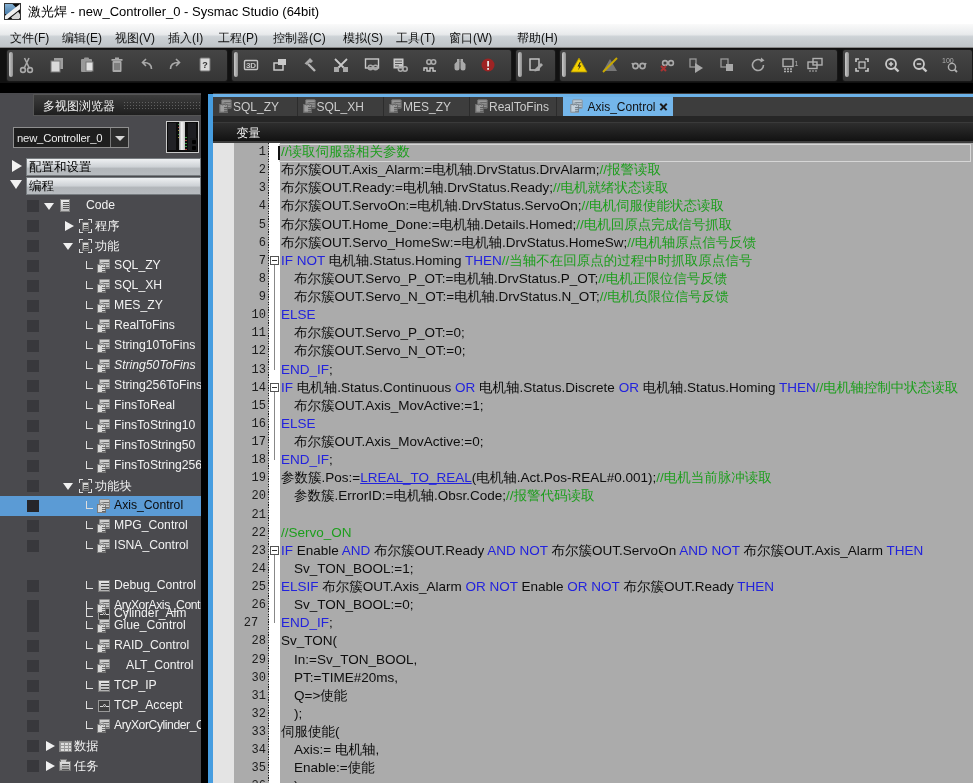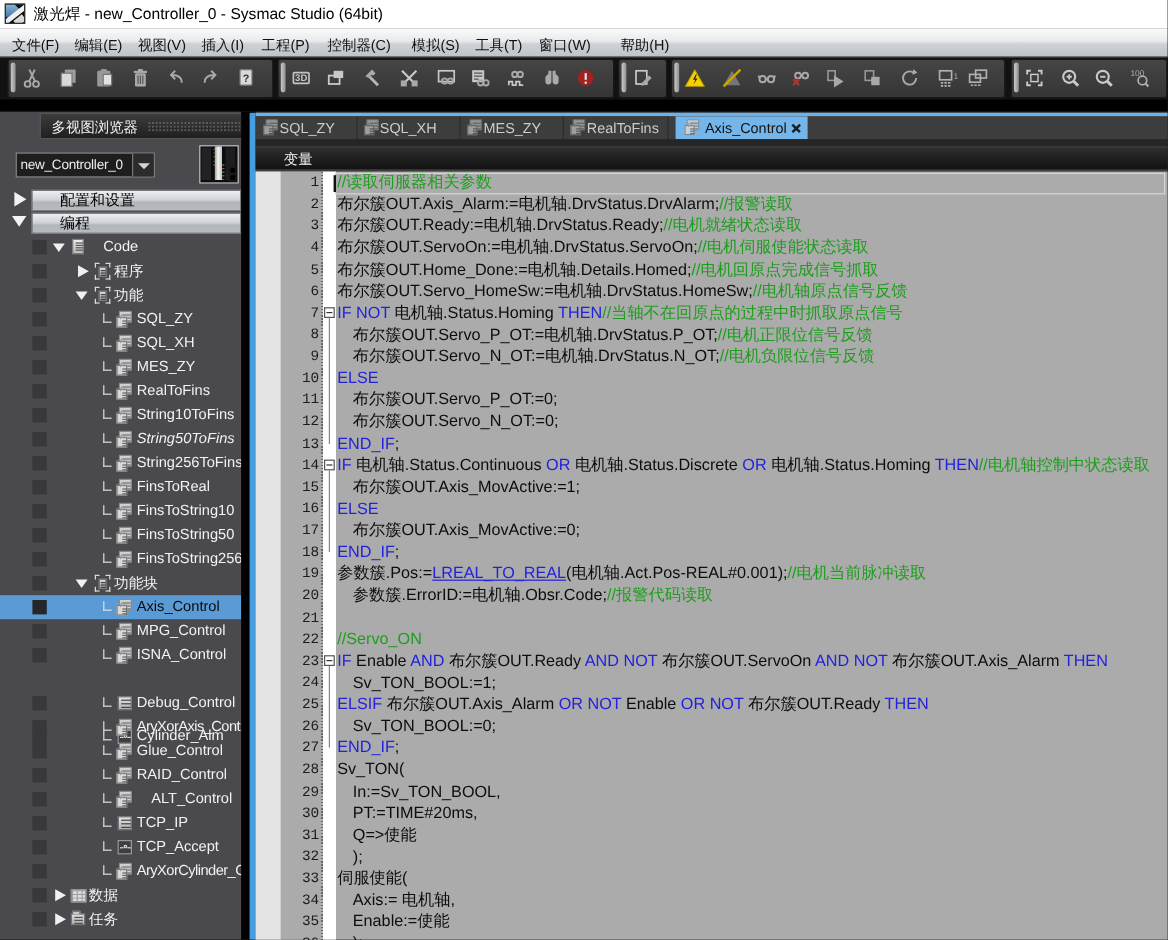--- a/index.html
+++ b/index.html
@@ -49,21 +49,21 @@
 #plcimg .bar{position:absolute;top:0;left:12px;width:5.5px;height:28px;background:linear-gradient(90deg,#9a9a9a,#f4f4f4 45%,#c4c4c4);}
 #plcimg .led{position:absolute;top:2px;left:10.5px;width:1.5px;height:1.2px;background:#3a9a42;box-shadow:0 3px 0 #a84840,0 6px 0 #988a38,0 10px 0 #3a9a42,0 13px 0 #988a38;}
 #plcimg .led2{position:absolute;top:15px;left:18px;width:1.5px;height:1.2px;background:#3a9a42;box-shadow:0 3px 0 #a84840,0 6px 0 #3a9a42,0 9px 0 #3a9a42,0 12px 0 #a84840;}
 #plcimg .right{position:absolute;top:1px;left:21px;width:8px;height:27px;background:#1e1e22;}
 #plcimg .rsq{position:absolute;bottom:1px;right:1px;width:7px;height:13px;background:#1a1a1c;}
 #plcimg .rsq:before{content:"";position:absolute;top:1.5px;left:1.5px;width:4px;height:4px;background:#000;border-radius:1px;box-shadow:0 6px 0 #000;}
 
 .secbar{position:absolute;left:26px;width:175px;height:18px;
   background:linear-gradient(#eef0f2,#ced2d6 48%,#b2b6ba 60%,#b7bbbf 100%);
   border:1px solid #777c80;font-size:12.5px;color:#000;}
-.secbar span{position:absolute;top:0.5px;left:23px;font-family:Liberation Mono, monospace;}
+.secbar span{position:absolute;top:0.5px;left:2px;font-family:Liberation Mono, monospace;}
 .tri-r{position:absolute;width:0;height:0;border-top:6px solid transparent;border-bottom:6px solid transparent;border-left:10px solid #f2f2f2;}
 .tri-d{position:absolute;width:0;height:0;border-left:6px solid transparent;border-right:6px solid transparent;border-top:9px solid #f2f2f2;}
 
 
 #tree{position:absolute;top:103px;left:0;width:201px;}
 .trow{position:absolute;left:0;width:207px;height:20px;font-size:12.2px;color:#f2f2f2;overflow:hidden;}
 .trow.sel{background:#5b9bd5;color:#0a0a0a;}
 .sq{position:absolute;top:4px;left:27px;width:12px;height:11.5px;background:#38383c;}
 .trow.sel .sq{background:#26262a;}
 .tlabel{position:absolute;top:2px;white-space:nowrap;}
@@ -880,21 +880,21 @@
           <div class="num" style="top: 290.048px;">17</div>
           <div class="num" style="top: 308.176px;">18</div>
           <div class="num" style="top: 326.304px;">19</div>
           <div class="num" style="top: 344.432px;">20</div>
           <div class="num" style="top: 362.56px;">21</div>
           <div class="num" style="top: 380.688px;">22</div>
           <div class="num" style="top: 398.816px;">23</div>
           <div class="num" style="top: 416.944px;">24</div>
           <div class="num" style="top: 435.072px;">25</div>
           <div class="num" style="top: 453.2px;">26</div>
-          <div class="num" style="top: 471.328px;">27</div>
+          <div class="num" style="top: 471.328px; text-align: center;">27</div>
           <div class="num" style="top: 489.456px;">28</div>
           <div class="num" style="top: 507.584px;">29</div>
           <div class="num" style="top: 525.712px;">30</div>
           <div class="num" style="top: 543.84px;">31</div>
           <div class="num" style="top: 561.968px;">32</div>
           <div class="num" style="top: 580.096px;">33</div>
           <div class="num" style="top: 598.224px;">34</div>
           <div class="num" style="top: 616.352px;">35</div>
           <div class="num" style="top: 634.48px;">36</div>
         </div>

